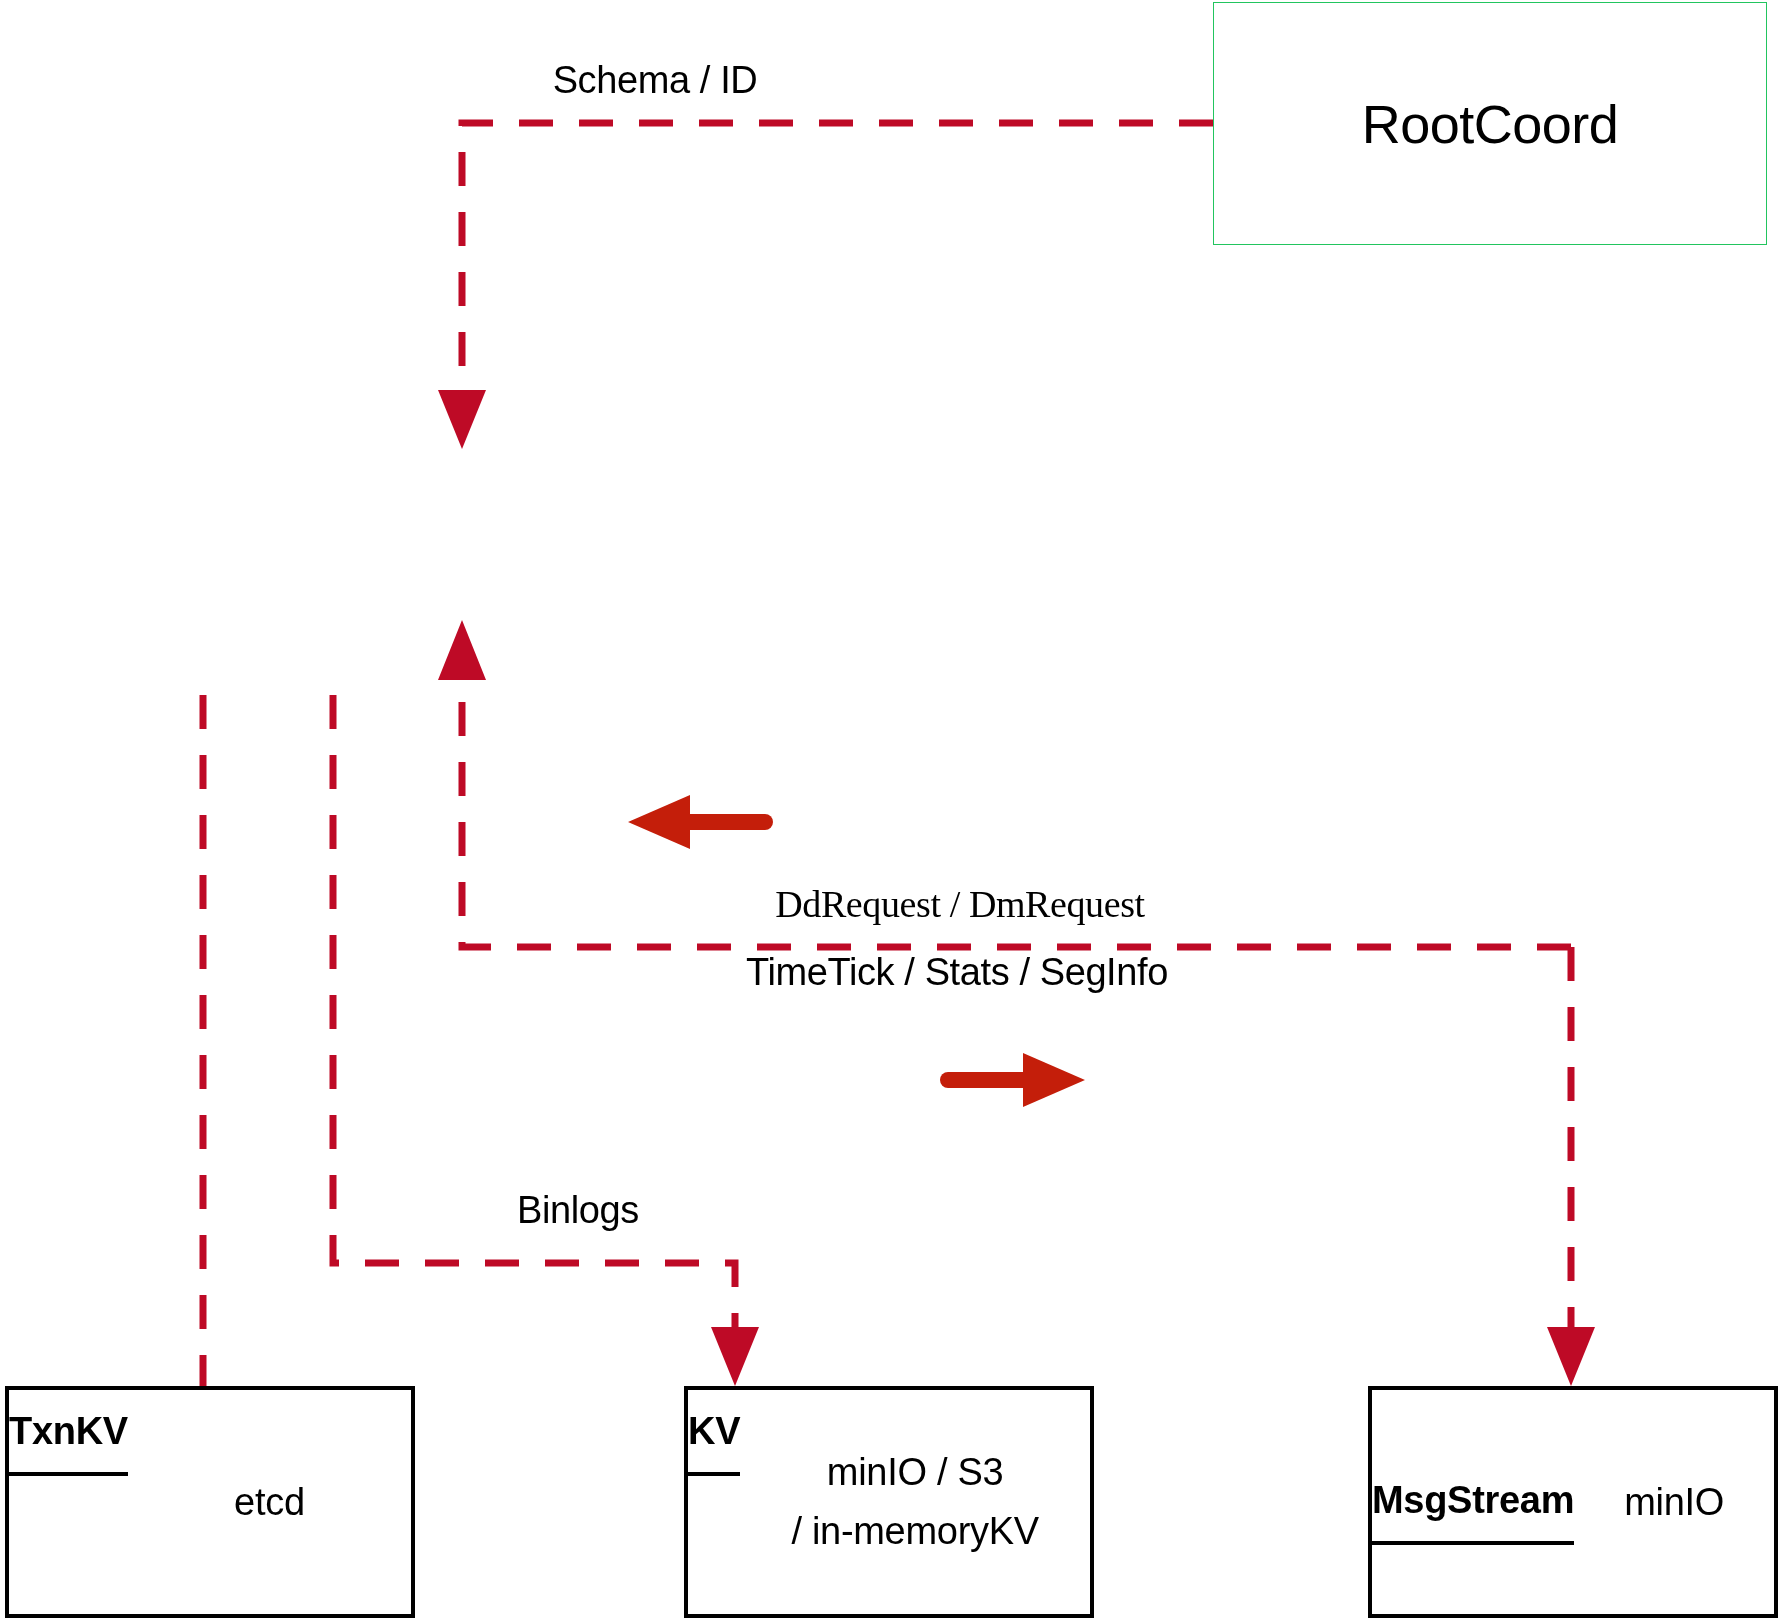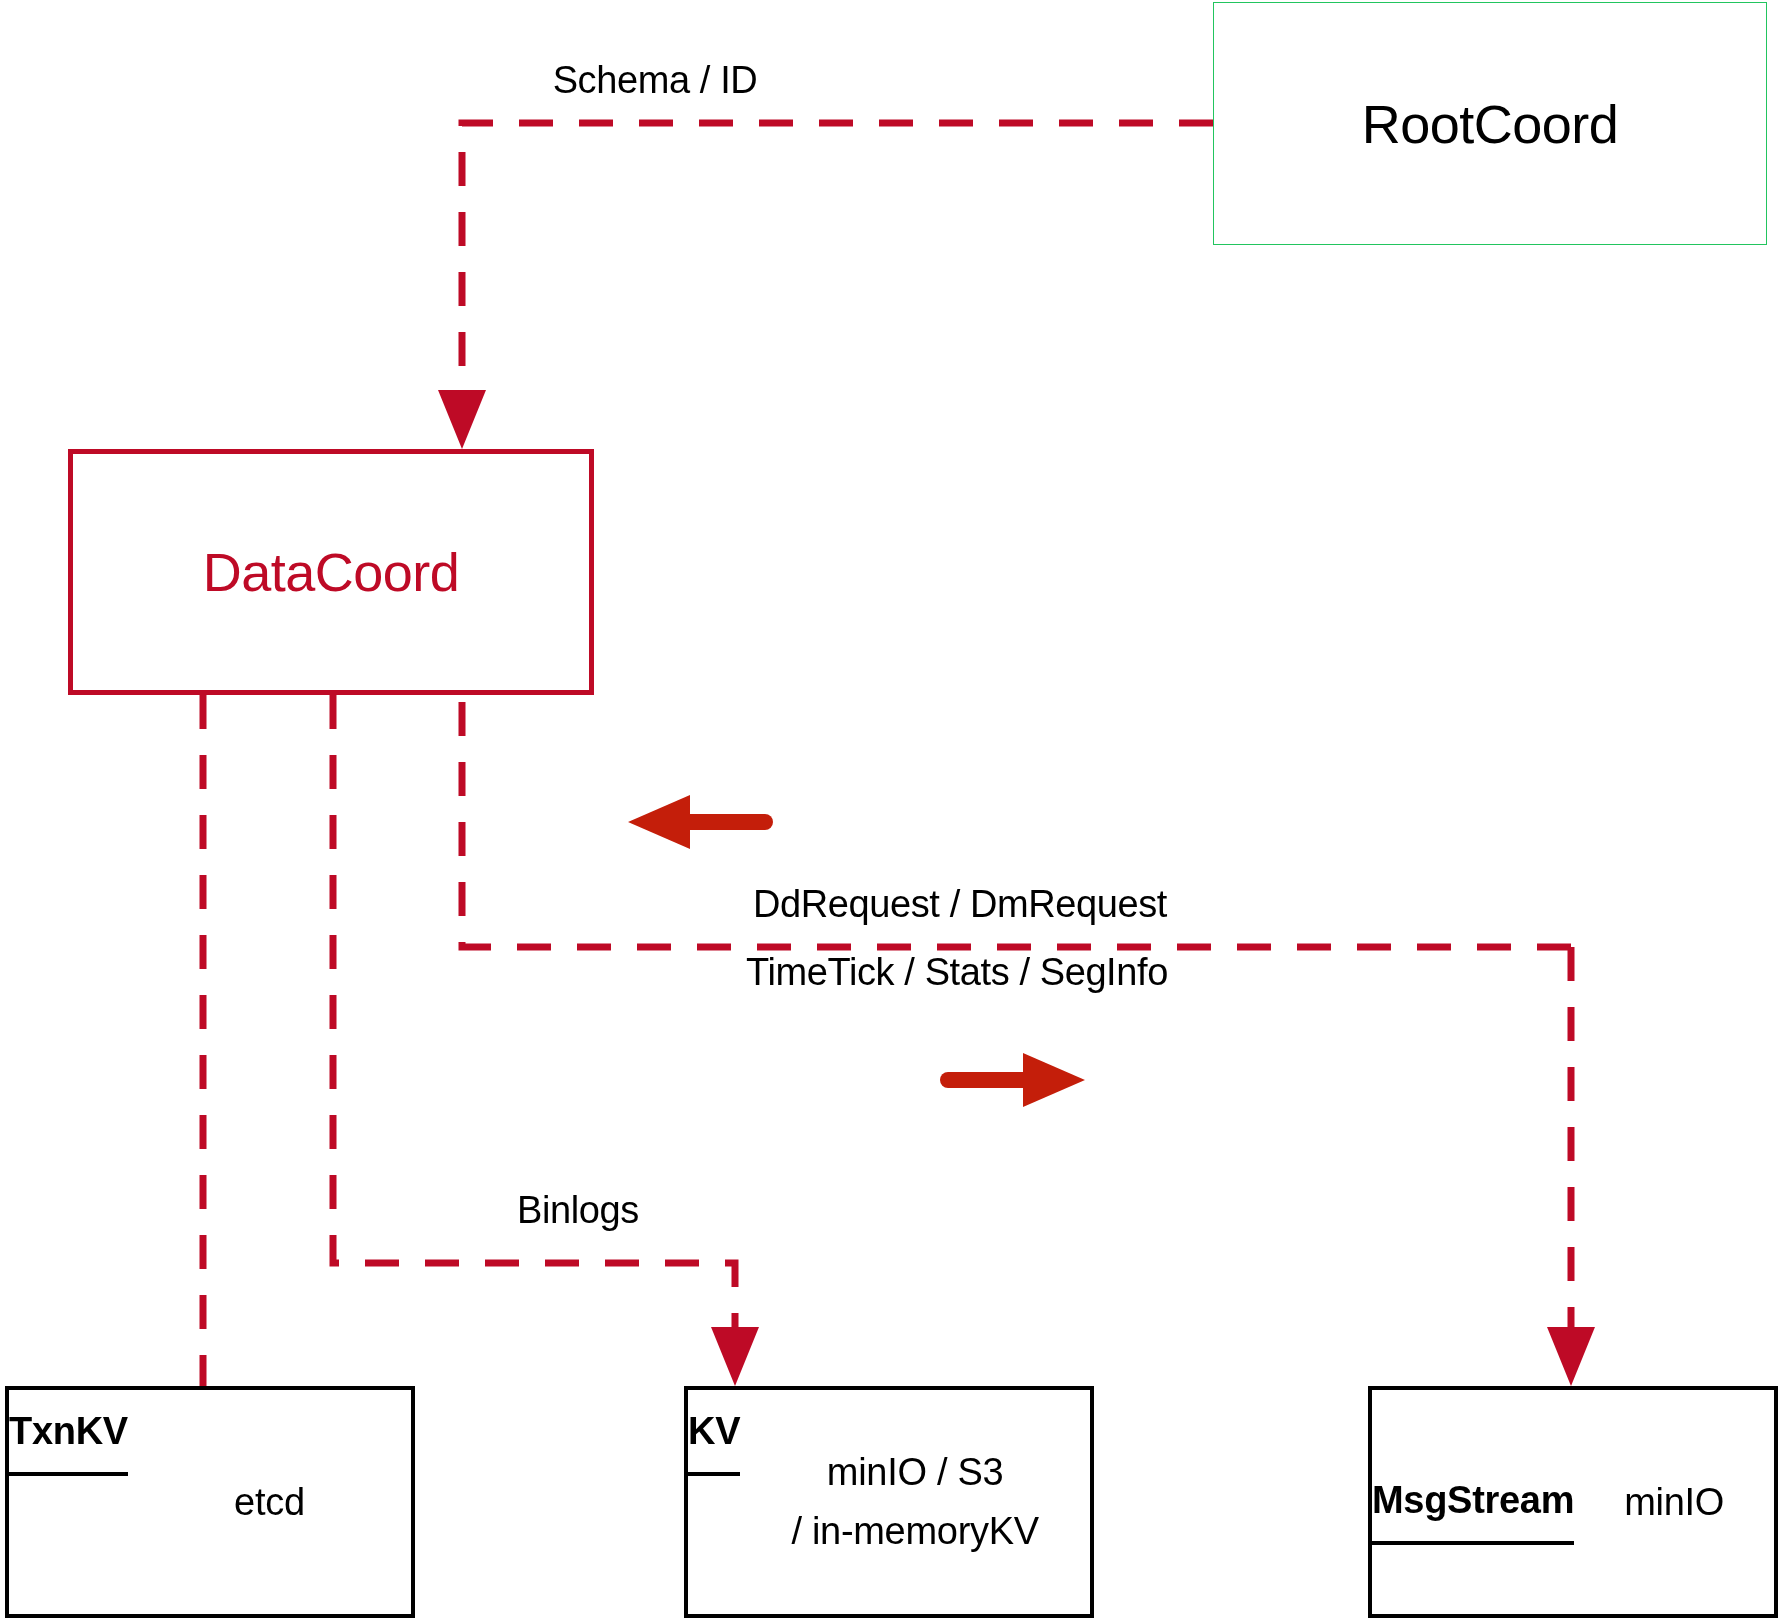--- a/index.html
+++ b/index.html
@@ -117,23 +117,20 @@
     <g>
       <line x1="948" y1="1080" x2="1053" y2="1080" stroke="#C41E0A" stroke-width="16" stroke-linecap="round"></line>
       <polygon points="1085,1080 1023,1053 1023,1107" fill="#C41E0A"></polygon>
     </g>
   </svg>
 
   <div class="node node-plain" style="left:1213px; top:2px; width:554px; height:243px;">
     <span class="node-title">RootCoord</span>
   </div>
 
-  <div class="node node-accent" style="left:68px; top:449px; width:526px; height:246px;">
-    <span class="node-title">DataCoord</span>
-  </div>
 
   <div class="node node-split" style="left:5px; top:1386px; width:410px; height:232px;">
     <div class="split-head">TxnKV</div>
     <div class="split-body">
       <span>etcd</span>
     </div>
   </div>
 
   <div class="node node-split" style="left:684px; top:1386px; width:410px; height:232px;">
     <div class="split-head">KV</div>
@@ -145,19 +142,19 @@
 
   <div class="node node-split" style="left:1368px; top:1386px; width:410px; height:232px;align-items:center;">
     <div class="split-head">MsgStream</div>
     <div class="split-body">
       <span>minIO</span>
     </div>
   </div>
 
   <div class="edge-label" style="left:655px; top:80px;">Schema / ID</div>
 
-  <div class="edge-label" style="left:960px; top:904px;">DdRequest / DmRequest</div>
+  <div class="edge-label" style="left:960px; top:904px;font-family:Liberation Serif, serif;">DdRequest / DmRequest</div>
 
   <div class="edge-label" style="left:957px; top:972px;">TimeTick / Stats / SegInfo</div>
 
   <div class="edge-label" style="left:578px; top:1210px;text-align:right;">Binlogs</div>
 
 </div>
 
 </body></html>

